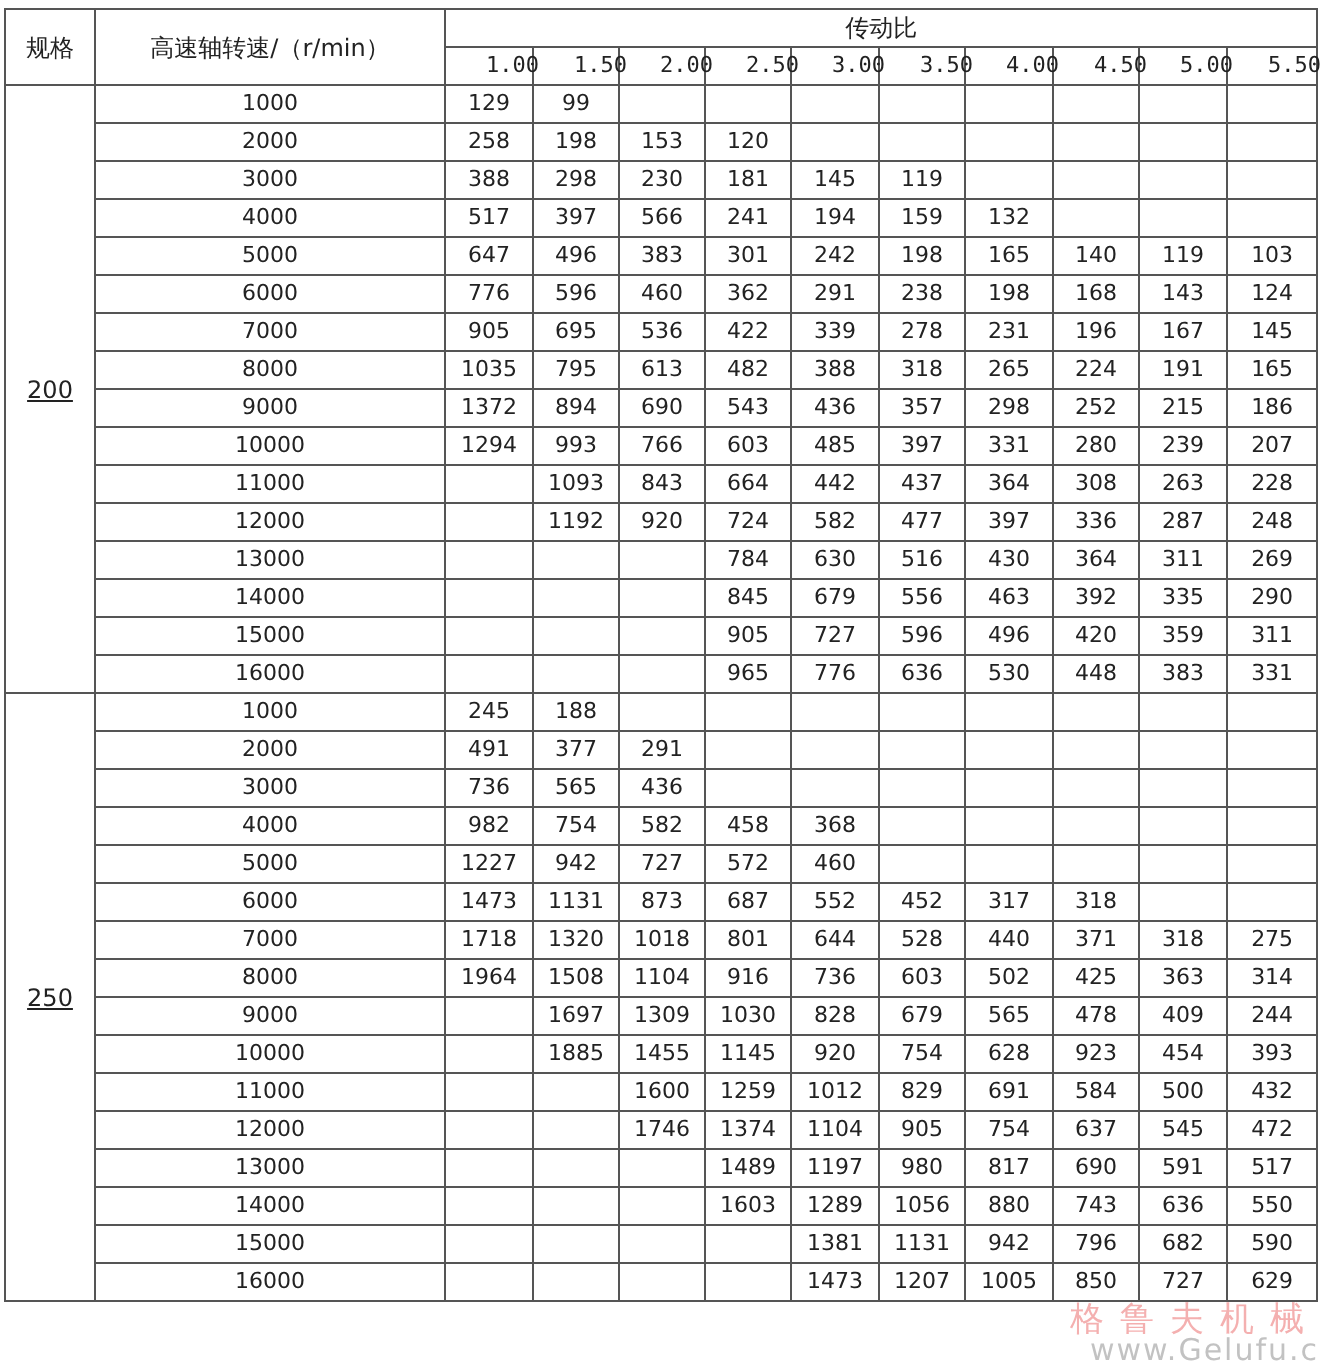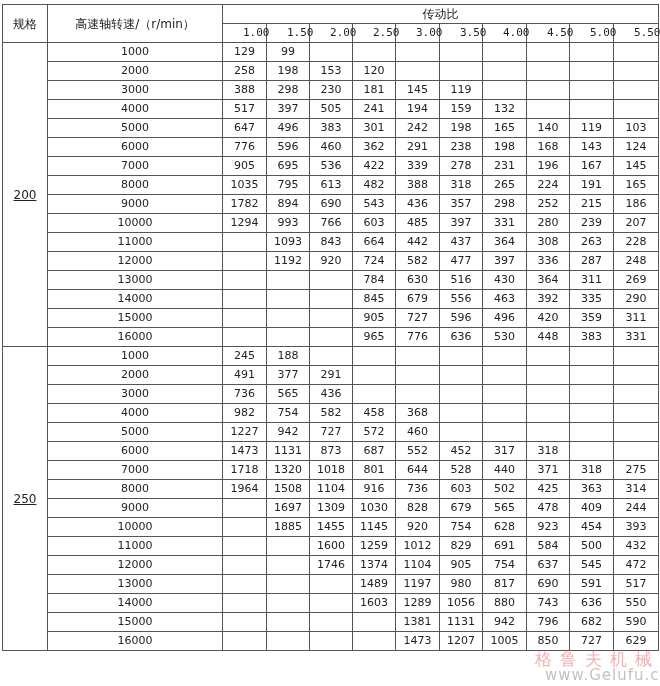--- a/index.html
+++ b/index.html
@@ -110,21 +110,21 @@
         <td>119</td>
         <td></td>
         <td></td>
         <td></td>
         <td></td>
       </tr>
       <tr>
         <td>4000</td>
         <td>517</td>
         <td>397</td>
-        <td>505</td>
+        <td>566</td>
         <td>241</td>
         <td>194</td>
         <td>159</td>
         <td>132</td>
         <td></td>
         <td></td>
         <td></td>
       </tr>
       <tr>
         <td>5000</td>
@@ -173,21 +173,21 @@
         <td>482</td>
         <td>388</td>
         <td>318</td>
         <td>265</td>
         <td>224</td>
         <td>191</td>
         <td>165</td>
       </tr>
       <tr>
         <td>9000</td>
-        <td>1782</td>
+        <td>1372</td>
         <td>894</td>
         <td>690</td>
         <td>543</td>
         <td>436</td>
         <td>357</td>
         <td>298</td>
         <td>252</td>
         <td>215</td>
         <td>186</td>
       </tr>

